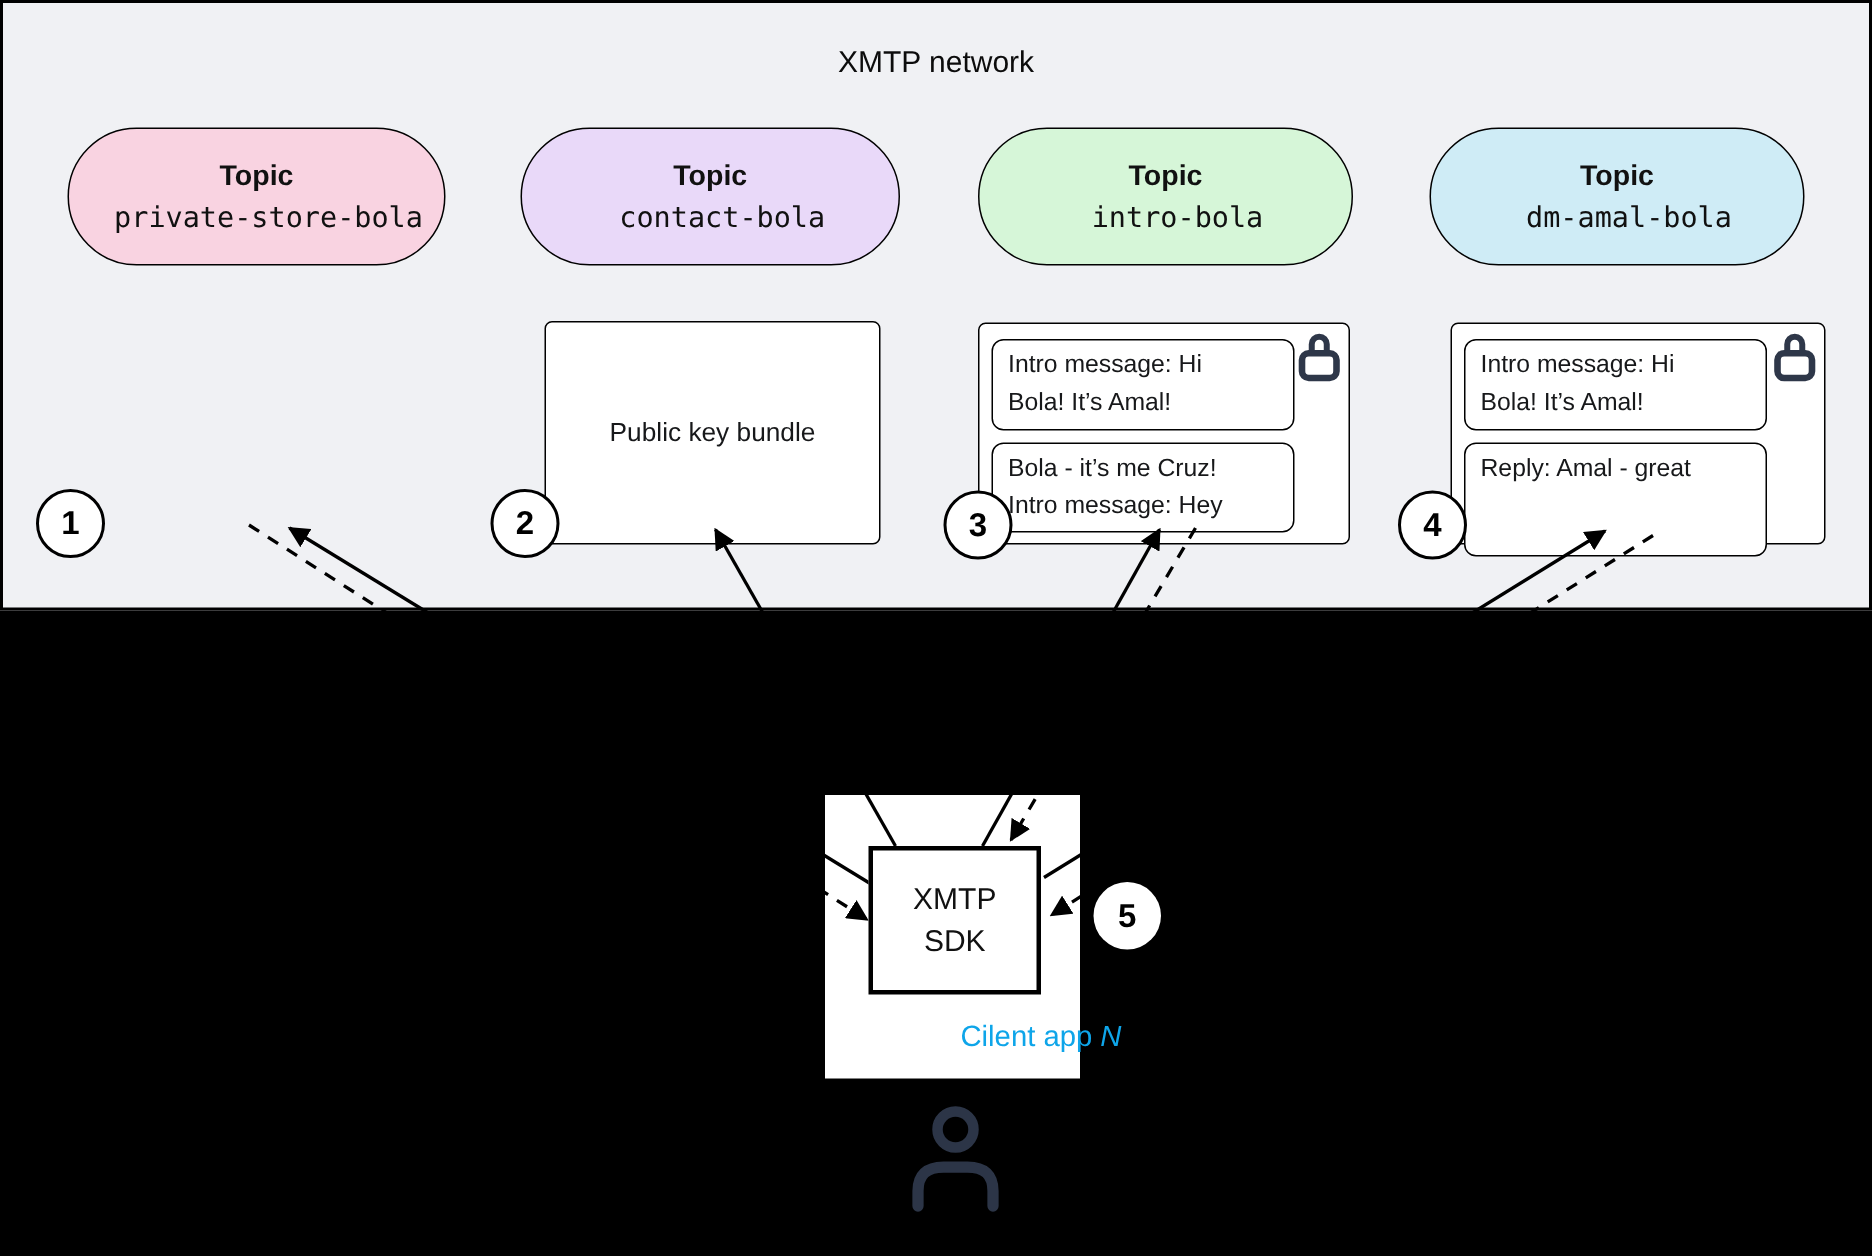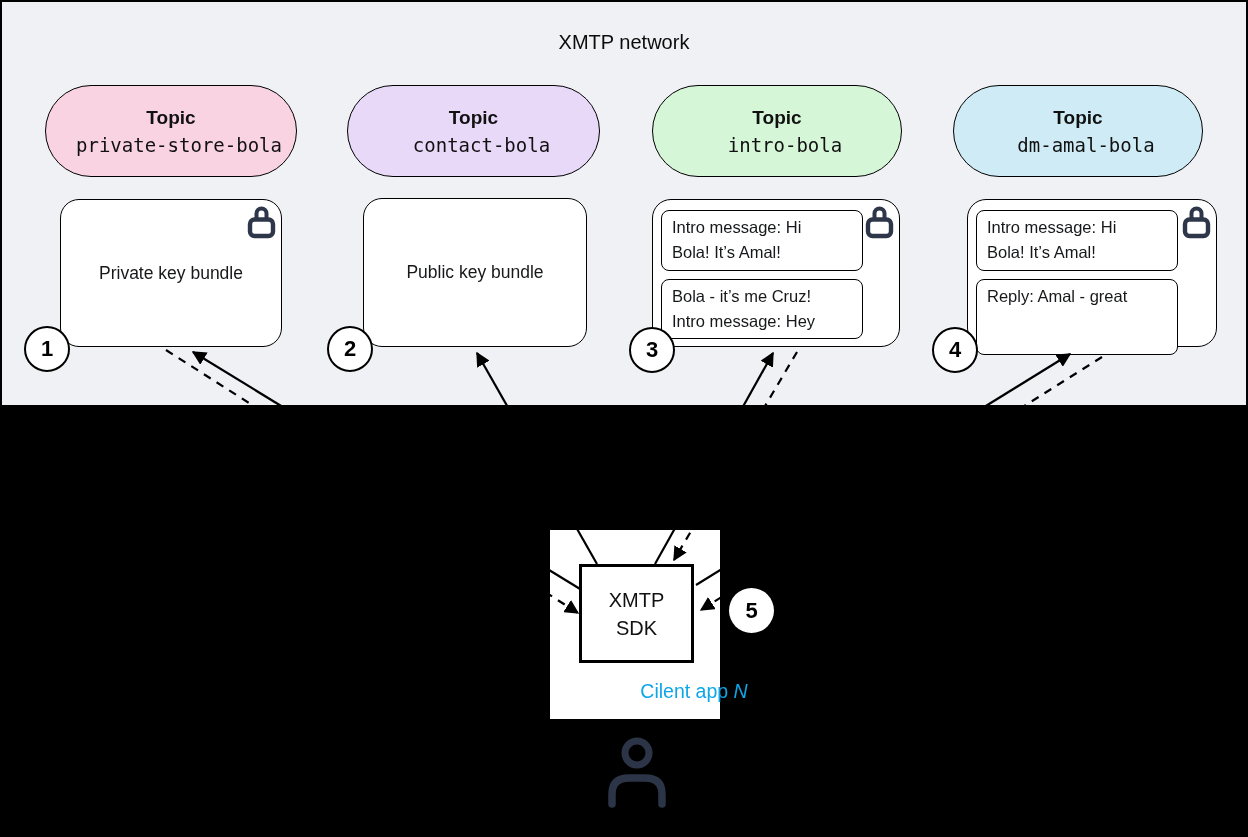--- a/index.html
+++ b/index.html
@@ -10,22 +10,22 @@
            border:2px solid #000; box-sizing:border-box; }
   .title { position:absolute; top:31px; left:0; width:1248px; text-align:center;
            font-size:20px; font-weight:normal; color:#0c0c0c; }
 
   .pill { position:absolute; height:92px; border:1.5px solid #000; border-radius:53px;
           box-sizing:border-box; display:flex; flex-direction:column; align-items:center;
           justify-content:center; gap:5px; }
   .pill-title { font-weight:bold; font-size:19px; color:#111; }
   .pill-name  { font-family:"DejaVu Sans Mono", monospace; font-size:19px; color:#111;margin-left:16px; }
 
-  .node { position:absolute; background:#fff; border:1.5px solid #000; border-radius:19px;
-          box-sizing:border-box; }
+  .node { position:absolute; background:#fff; border:1.5px solid #000; border-radius:5px;
+          box-sizing:border-box;margin-top:16px; }
   .node-label { position:absolute; left:0; top:0; right:0; bottom:0; display:flex;
                 align-items:center; justify-content:center; font-size:17.5px; color:#17181a; }
 
   .msg { position:absolute; left:8px; width:202px; background:#fff; border:1.5px solid #000;
          border-radius:8px; box-sizing:border-box; padding:4px 6px 0 10px;
          font-size:16.5px; line-height:25px; color:#17181a; }
   .msg-line { white-space:nowrap; }
 
   .lock { position:absolute; top:4px; right:5px; width:29px; height:35px; }
 
@@ -47,29 +47,20 @@
 <body>
 
 <div class="canvas">
 
   <div class="panel" style="background-color: rgb(240, 241, 244);"></div>
   <div class="title">XMTP network</div>
 
   <div class="pill" style="left: 45px; top: 85px; width: 252px; background-color: rgb(249, 211, 225);">
     <div class="pill-title">Topic</div>
     <div class="pill-name">private-store-bola</div>
-  </div>
-  <div class="node" style="left:60px;top:199px;width:222px;height:148px">
-    <div class="lock" style="color: rgb(46, 55, 73);">
-      <svg viewBox="0 0 29 35" width="29" height="35">
-        <path d="M9.5 17 V9.5 a5 5 0 0 1 10 0 V17" fill="none" stroke="currentColor" stroke-width="4"></path>
-        <rect x="3" y="15.5" width="23" height="16.5" rx="4.5" fill="none" stroke="currentColor" stroke-width="4.4"></rect>
-      </svg>
-    </div>
-    <div class="node-label">Private key bundle</div>
   </div>
   <div class="numcircle" style="left:24px;top:326px">1</div>
 
   <div class="pill" style="left: 347px; top: 85px; width: 253px; background-color: rgb(233, 217, 249);">
     <div class="pill-title">Topic</div>
     <div class="pill-name">contact-bola</div>
   </div>
   <div class="node" style="left:363px;top:198px;width:224px;height:149px">
     <div class="node-label">Public key bundle</div>
   </div>

